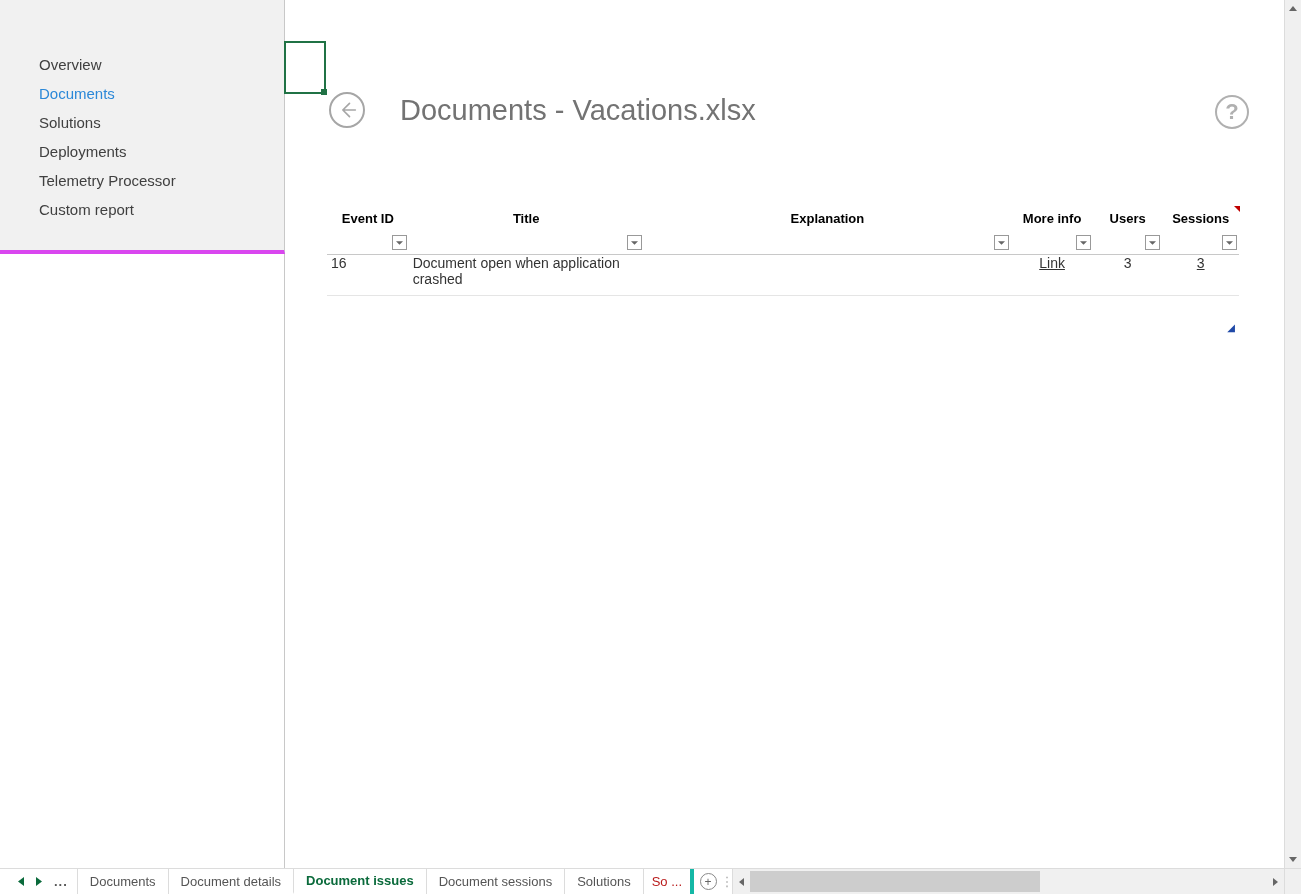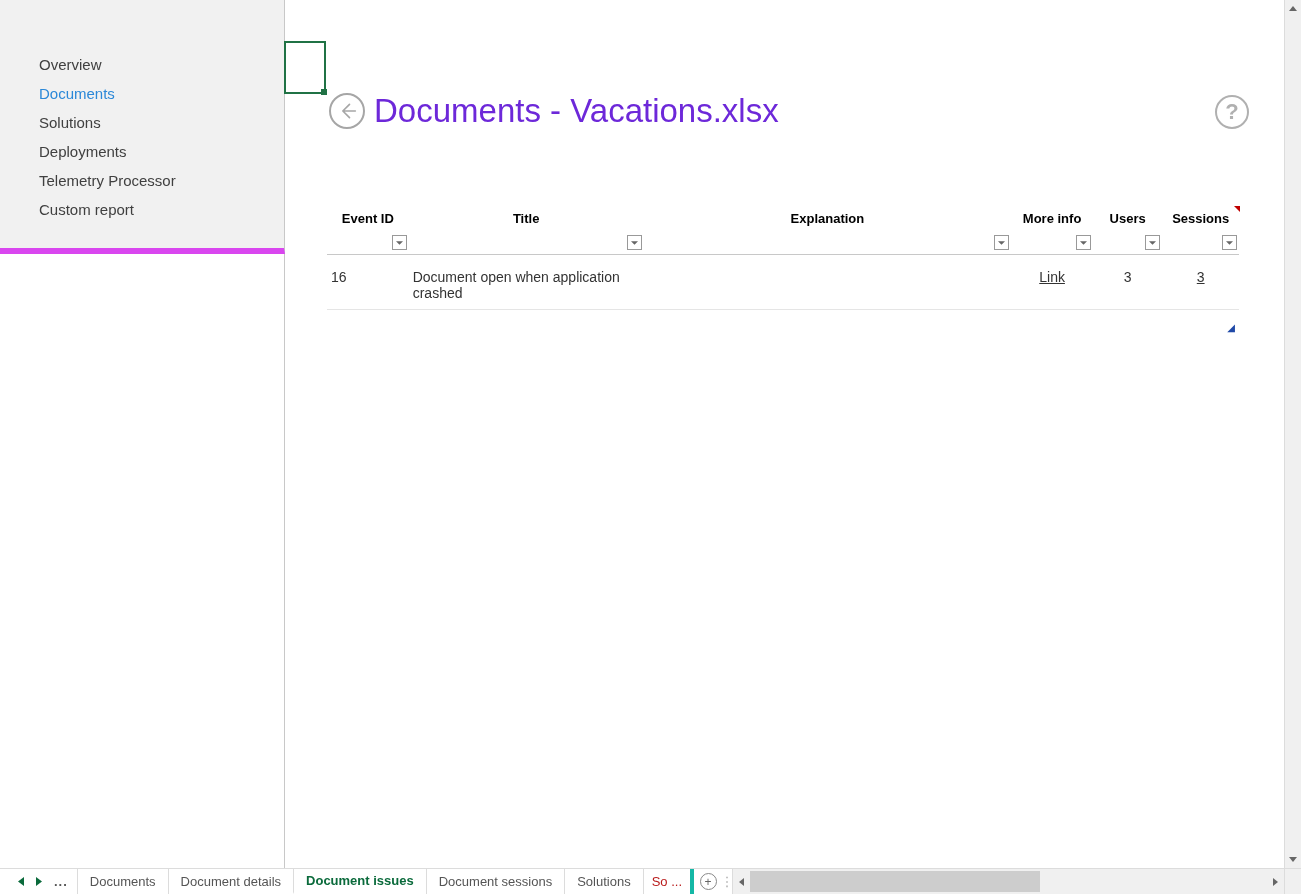--- a/index.html
+++ b/index.html
@@ -19,21 +19,21 @@
   }
   .workspace {
     display: flex;
     flex: 1 1 auto;
     min-height: 0;
   }
   .sidebar {
     width: 285px;
     background: #f1f1f1;
     border-right: 1px solid #c8c8c8;
-    border-bottom: 6px solid #d946ef;
+    border-bottom: 4px solid #d946ef;
     position: relative;
     height: 254px;
   }
   .sidebar-left-fill {
     position: absolute;
     top: 254px;
     left: 0;
     width: 285px;
     bottom: 26px;
     background: #fff;
@@ -81,24 +81,24 @@
     border: 2px solid #a6a6a6;
     border-radius: 50%;
     display: flex;
     align-items: center; justify-content: center;
     color: #a6a6a6;
     cursor: pointer;
     flex: 0 0 auto;
   }
   .back-btn svg { width: 20px; height: 20px; }
   .page-title {
-    margin-left: 9px;
-    font-size: 33px;
+    margin-left: 35px;
+    font-size: 29px;
     font-weight: 300;
-    color: #6d28d9;
+    color: #737373;
   }
   .help-btn {
     position: absolute;
     top: 95px; right: 52px;
     width: 34px; height: 34px;
     border: 2px solid #b0b0b0;
     border-radius: 50%;
     display: flex; align-items: center; justify-content: center;
     color: #b0b0b0;
     font-size: 22px;
@@ -135,21 +135,21 @@
     position: absolute;
     bottom: 4px; right: 2px;
     width: 15px; height: 15px;
     border: 1px solid #999;
     background: #fff;
     display: flex; align-items: center; justify-content: center;
     cursor: pointer;
   }
   .filter-btn svg { width: 7px; height: 4px; }
   .tbl td {
-    padding: 14px 4px 8px 4px;
+    padding: 0 4px 8px 4px;
     font-size: 14px;
     color: #333;
     border-bottom: 1px solid #e5e5e5;
     vertical-align: top;
   }
   .td-eventid { padding-left: 0; }
   .td-title { padding-left: 8px; }
   .td-moreinfo, .td-users, .td-sessions { text-align: center; }
   .link { color: #333; text-decoration: underline; cursor: pointer; }
   .records-found {

